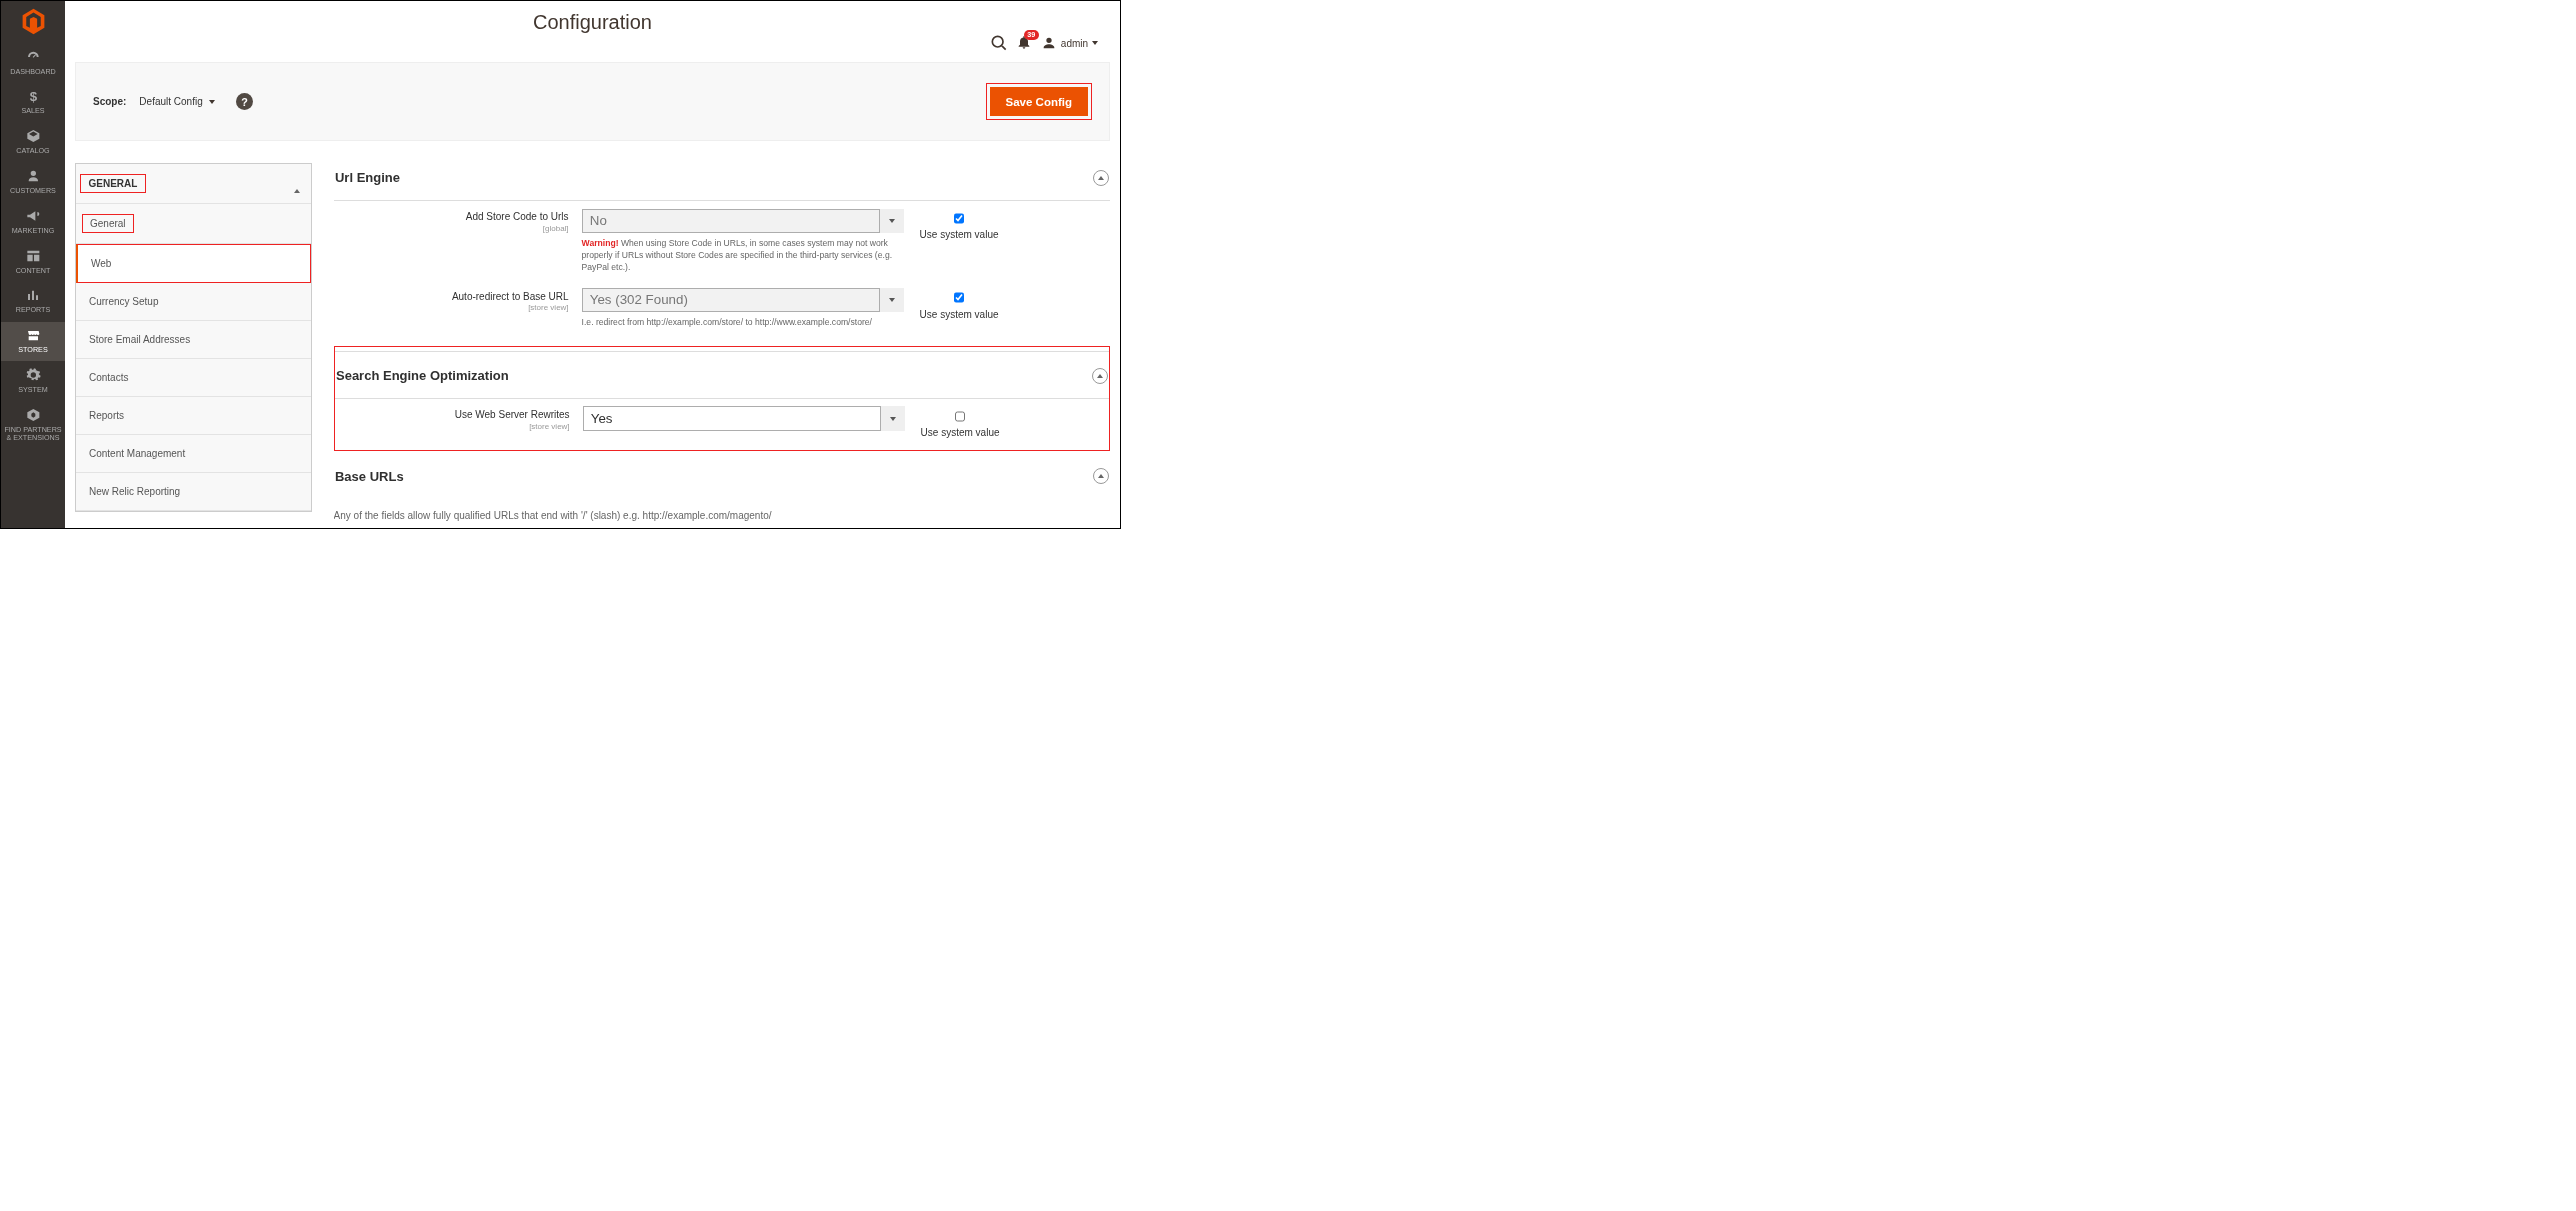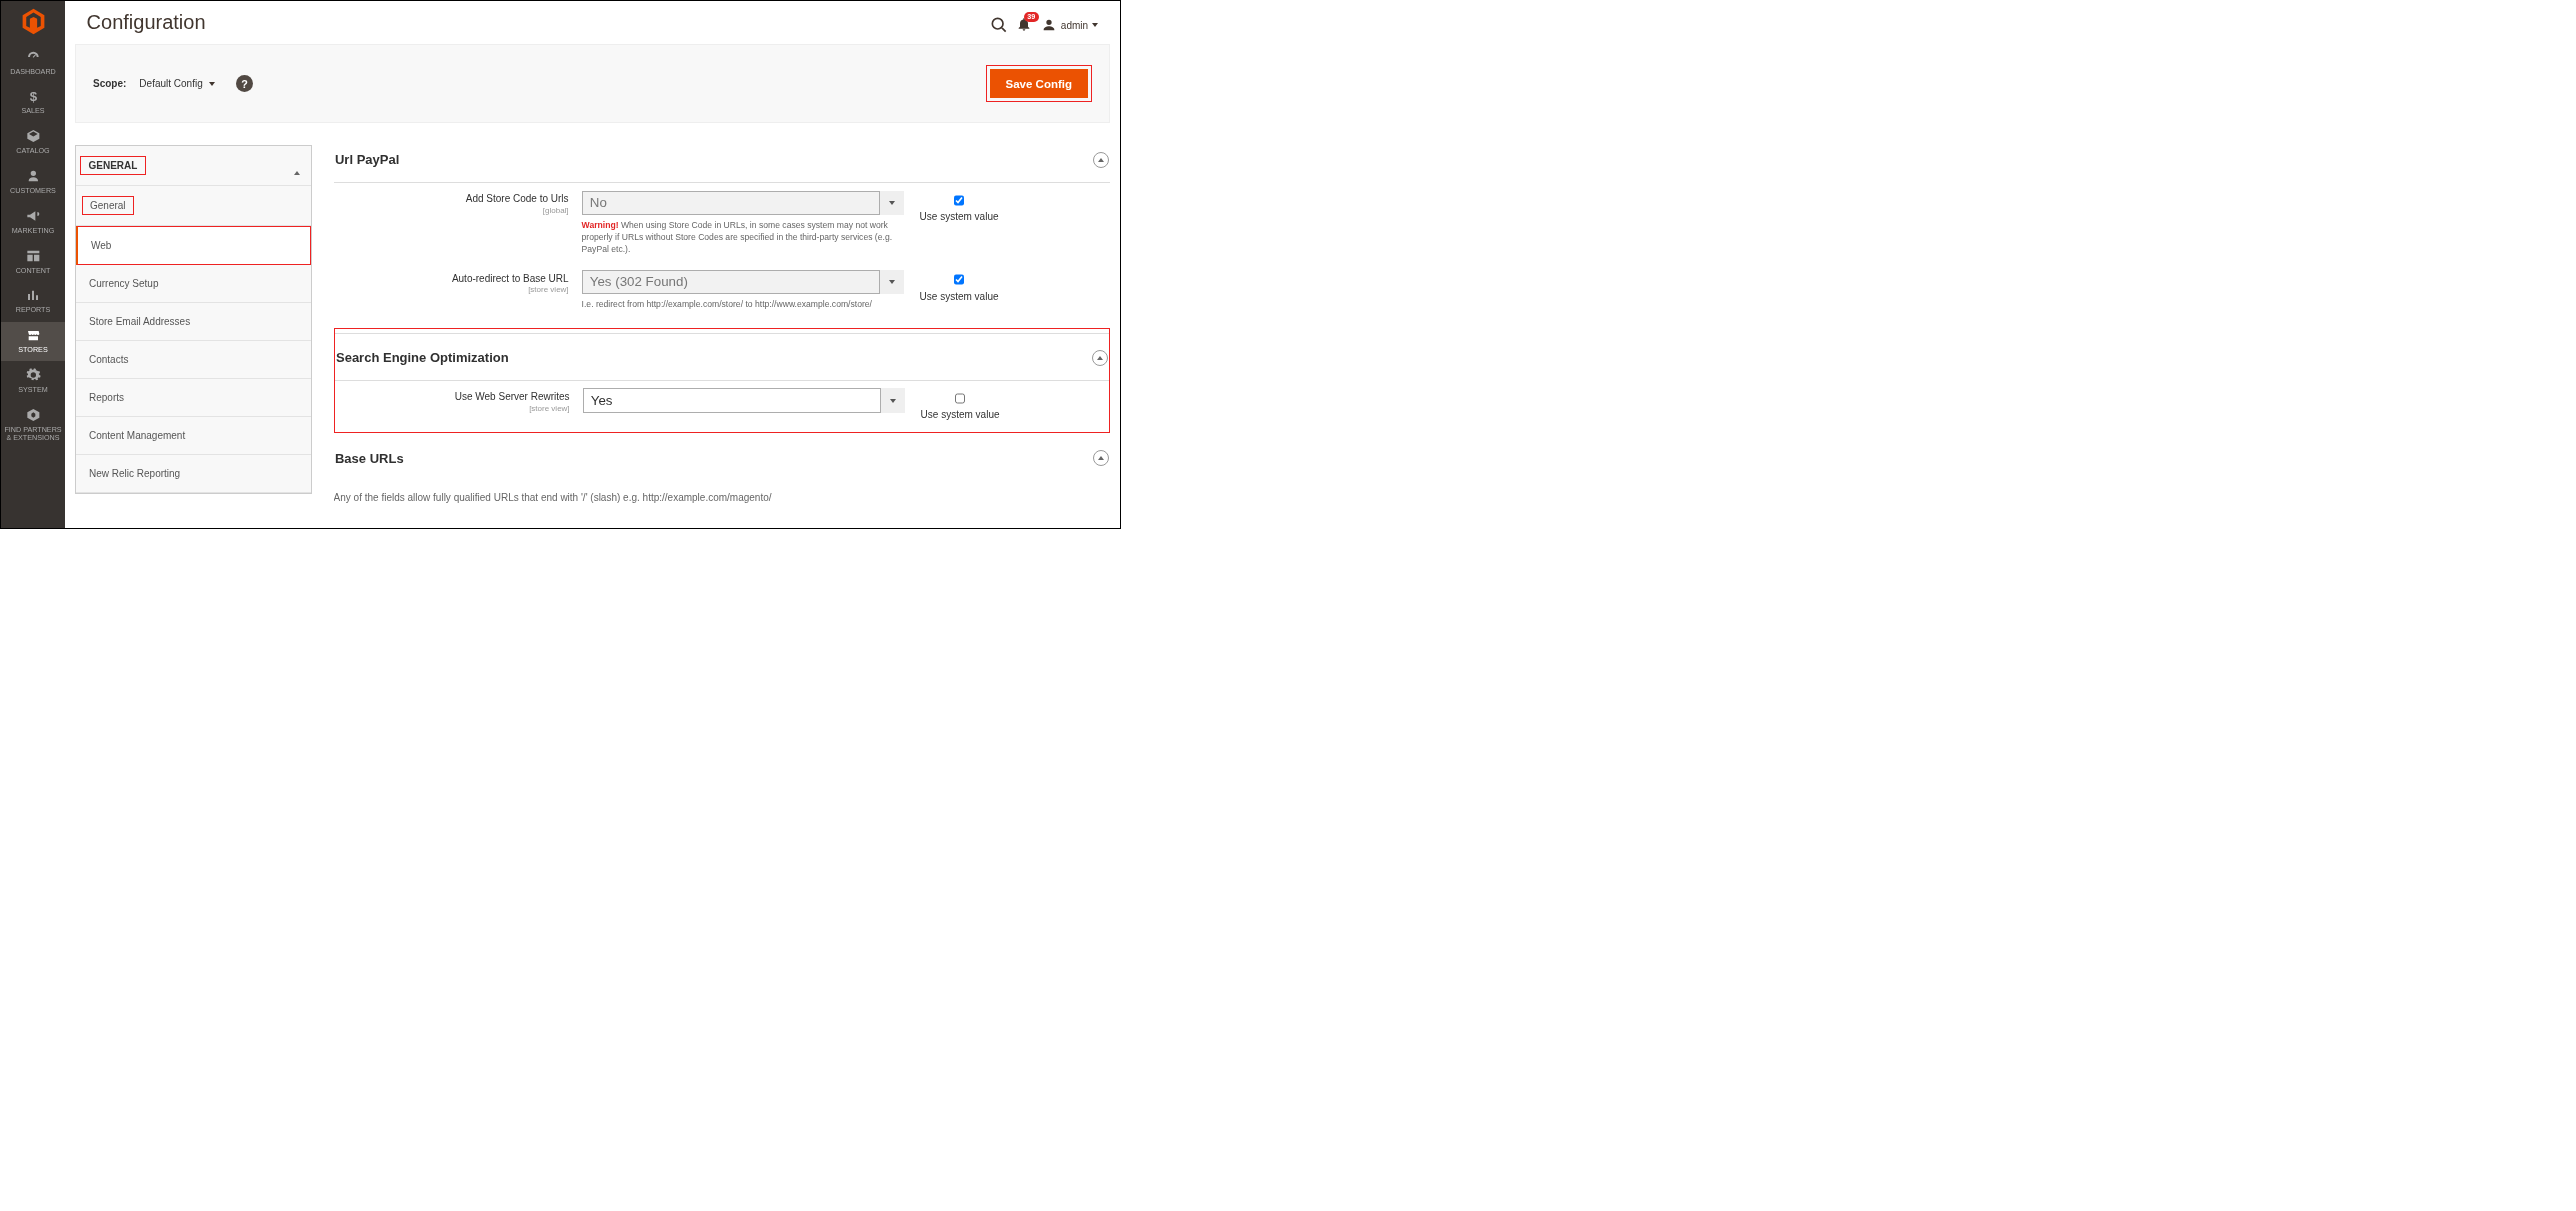--- a/index.html
+++ b/index.html
@@ -9,21 +9,21 @@
 
 .admin-nav { width: 64px; background: #373330; display: flex; flex-direction: column; align-items: center; padding-top: 5.8px; }
 .nav-logo { width: 29px; height: 29px; margin-bottom: 7.2px; }
 .nav-item { width: 100%; padding: 5.8px 1.4px 7.2px; text-align: center; color: #aaa; font-size: 7.2px; cursor: pointer; }
 .nav-item.active { background: #524d49; color: #fff; }
 .nav-item .ico { display: block; margin: 0 auto 2.9px; width: 18.7px; height: 16px; }
 .nav-item .lbl { display: block; line-height: 1.1; }
 
 
 .main { flex: 1; display: flex; flex-direction: column; overflow: hidden; }
-.topbar { display: flex; align-items: flex-end; padding: 10px 21.6px 10px 21.6px; }
+.topbar { display: flex; align-items: center; padding: 10px 21.6px 10px 21.6px; flex-direction: column; }
 .page-title { font-size: 20px; font-weight: 300; color: #41362f; flex: 0 0 auto; }
 .topbar-right { margin-left: auto; display: flex; align-items: center; gap: 9px; }
 .search-ico, .bell-ico, .user-ico { width: 16px; height: 16px; }
 .bell-wrap { position: relative; }
 .bell-badge { position: absolute; top: -4.3px; right: -7.2px; background: #e22626; color: #fff; border-radius: 6.5px; font-size: 7.2px; padding: 0.7px 3.6px; font-weight: bold; }
 .user-block { display: flex; align-items: center; gap: 4.3px; color: #41362f; }
 .caret-down { width: 0; height: 0; border-left: 3.6px solid transparent; border-right: 3.6px solid transparent; border-top: 4.3px solid #41362f; }
 
 
 .scope-bar { background: #f8f8f8; border: 0.7px solid #eee; margin: 0 10px; padding: 20px 17px; display: flex; align-items: center; }
@@ -204,21 +204,21 @@
         </div>
         <div class="config-tab-item">
           <span>New Relic Reporting</span>
         </div>
       </div>
 
       <div class="config-content">
 
         <div class="section">
           <div class="section-head">
-            <span class="section-title">Url PayPal</span>
+            <span class="section-title">Url Engine</span>
             <span class="collapse-ico">
                 <span class="chev-up"></span>
               </span>
           </div>
 
           <div class="field-row">
             <div class="field-label-col">
               <span class="field-label">Add Store Code to Urls</span>
               <span class="field-scope">[global]</span>
             </div>

